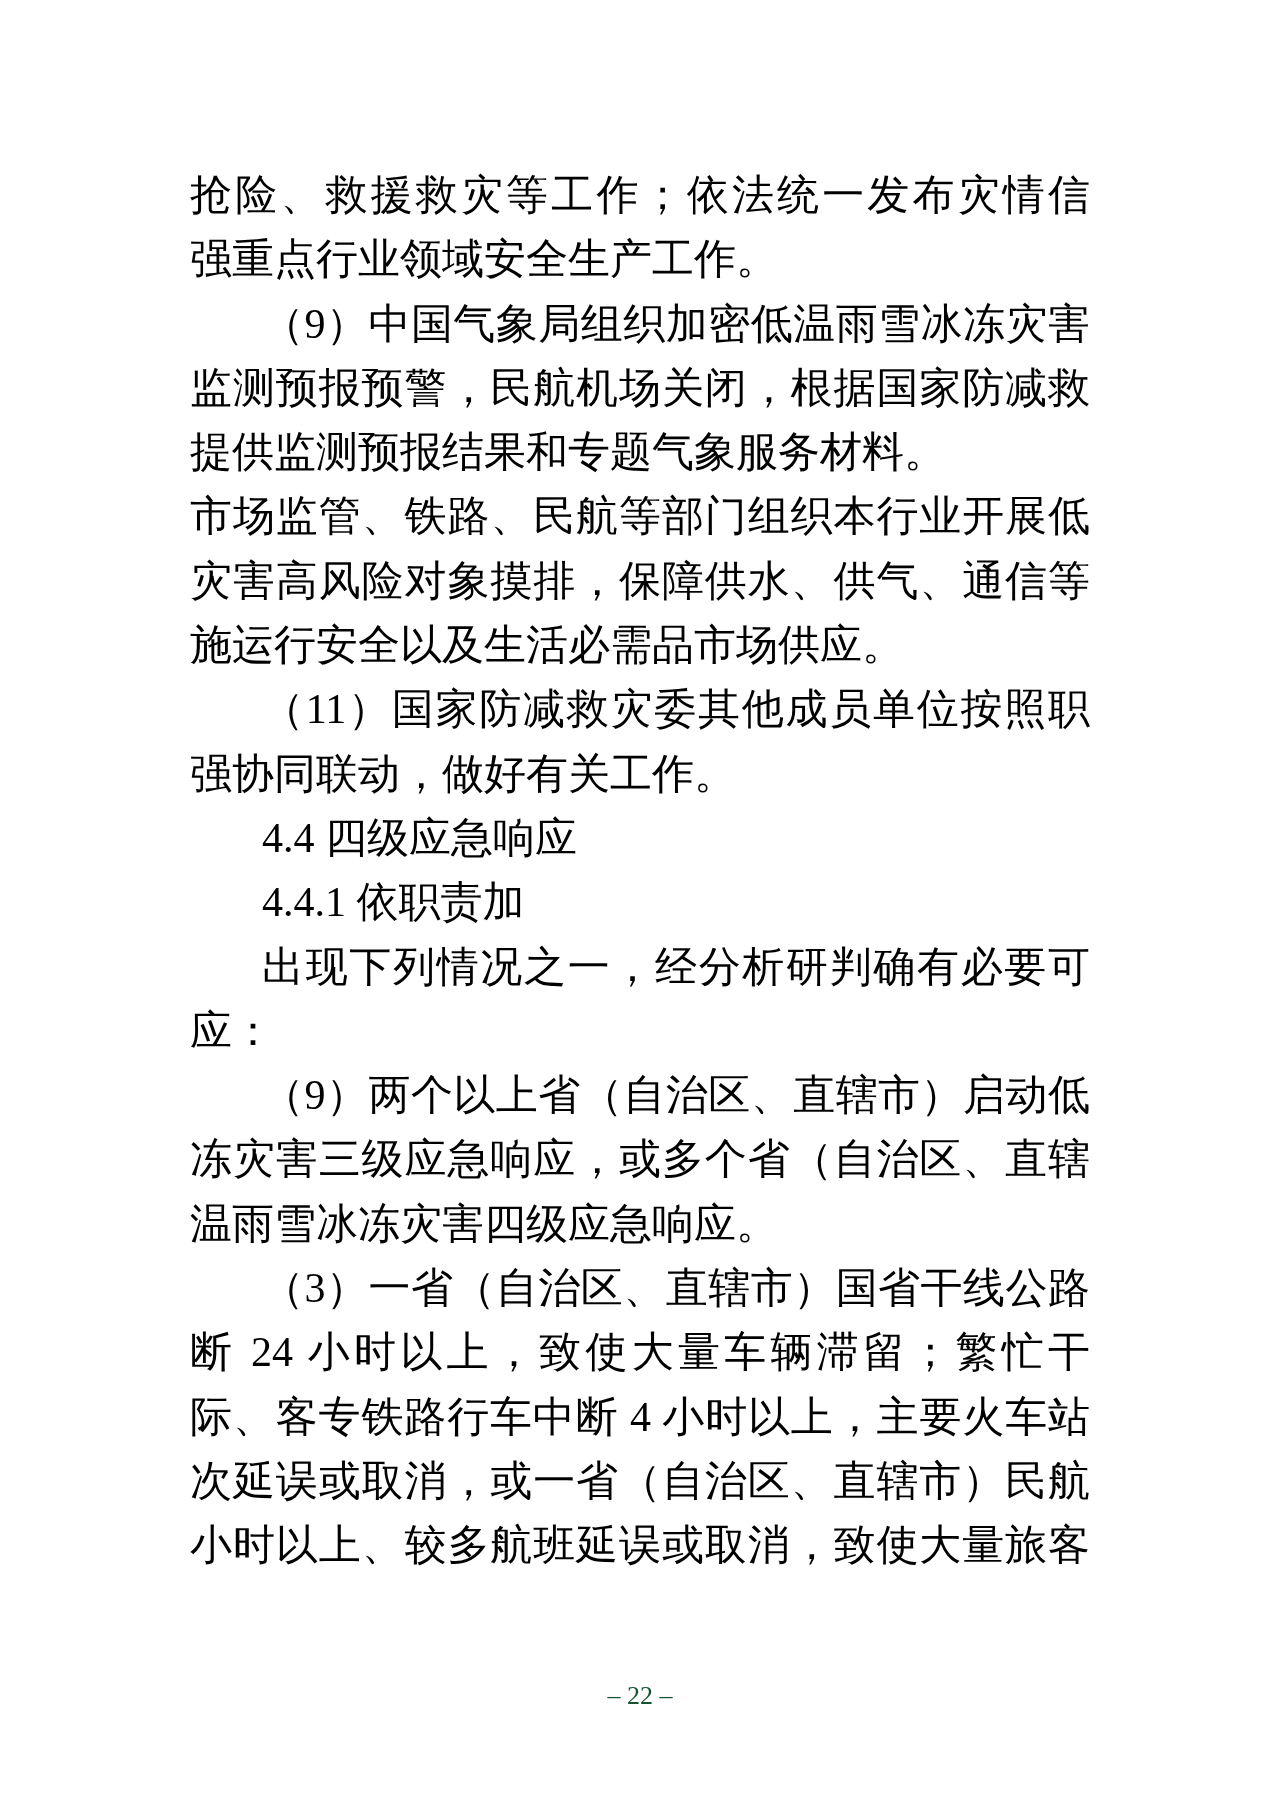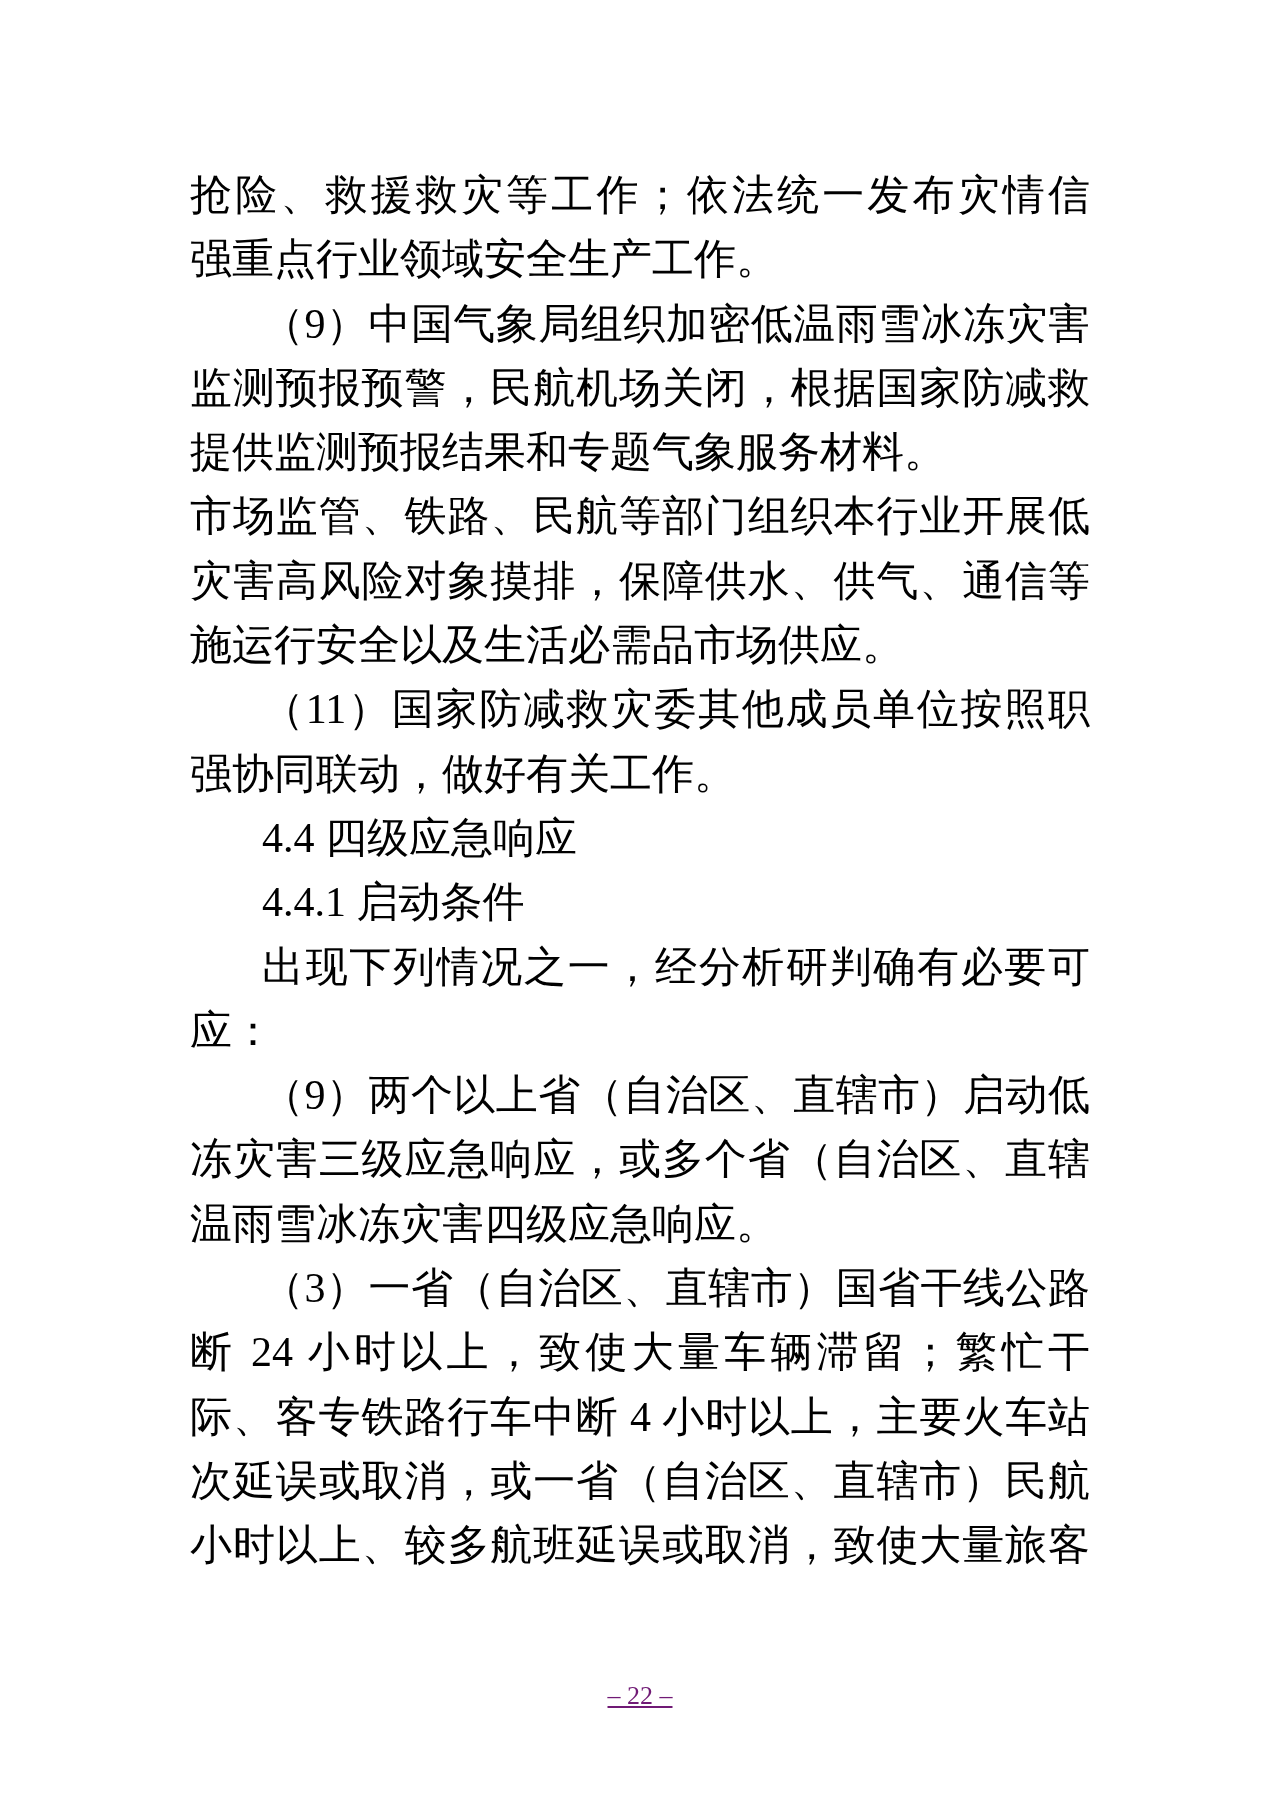--- a/index.html
+++ b/index.html
@@ -41,41 +41,40 @@
   .page-footer {
     position: absolute;
     left: 0;
     top: 1670px;
     width: 100%;
     height: 52px;
     line-height: 52px;
     text-align: center;
     font-size: 26px;
     font-family: "Liberation Serif", serif;
-    color: #701a75;
-    text-decoration: underline;
+    color: #14532d;
   }
 </style>
 </head>
 <body>
 
 <div class="page">
   <div class="text-block">
       <div class="line fill">抢险、救援救灾等工作；依法统一发布灾情信息；依职责加</div>
       <div class="line">强重点行业领域安全生产工作。</div>
       <div class="line indent fill">（9）中国气象局组织加密低温雨雪冰冻灾害性天气的</div>
       <div class="line fill">监测预报预警，民航机场关闭，根据国家防减救灾办需要，</div>
       <div class="line">提供监测预报结果和专题气象服务材料。</div>
       <div class="line fill">市场监管、铁路、民航等部门组织本行业开展低温雨雪冰冻</div>
       <div class="line fill">灾害高风险对象摸排，保障供水、供气、通信等重要基础设</div>
       <div class="line">施运行安全以及生活必需品市场供应。</div>
       <div class="line indent fill">（11）国家防减救灾委其他成员单位按照职责分工，加</div>
       <div class="line">强协同联动，做好有关工作。</div>
       <div class="line indent">4.4 四级应急响应</div>
-      <div class="line indent">4.4.1 启动条件</div>
+      <div class="line indent">4.4.1 依职责加</div>
       <div class="line indent fill">出现下列情况之一，经分析研判确有必要可启动四级响</div>
       <div class="line">应：</div>
       <div class="line indent fill">（9）两个以上省（自治区、直辖市）启动低温雨雪冰</div>
       <div class="line fill">冻灾害三级应急响应，或多个省（自治区、直辖市）启动低</div>
       <div class="line">温雨雪冰冻灾害四级应急响应。</div>
       <div class="line indent fill">（3）一省（自治区、直辖市）国省干线公路大面积中</div>
       <div class="line fill">断 24 小时以上，致使大量车辆滞留；繁忙干线、高速、城</div>
       <div class="line fill">际、客专铁路行车中断 4 小时以上，主要火车站大量列车班</div>
       <div class="line fill">次延误或取消，或一省（自治区、直辖市）民航机场关闭 24</div>
       <div class="line fill">小时以上、较多航班延误或取消，致使大量旅客滞留，产生</div>

